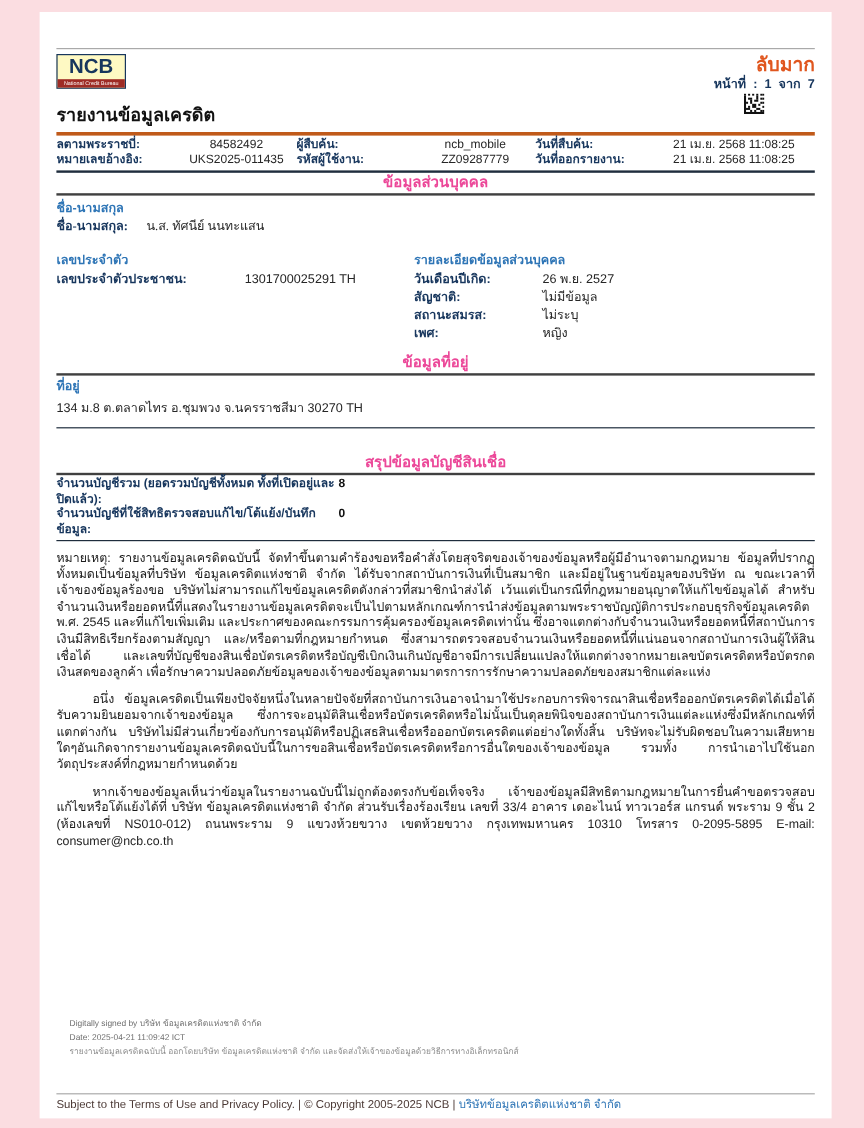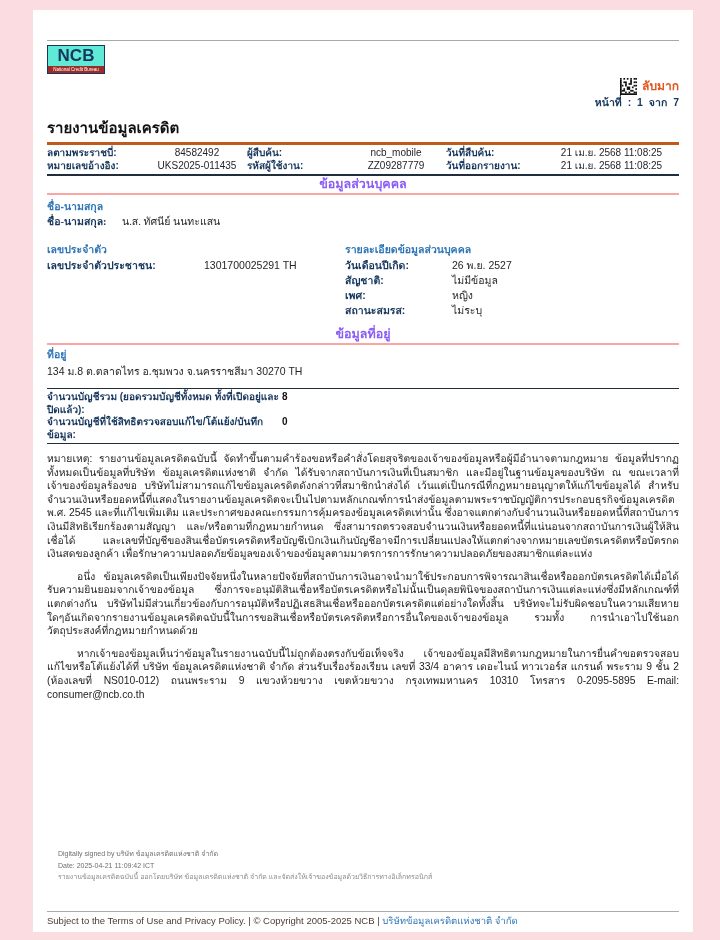--- a/index.html
+++ b/index.html
@@ -12,53 +12,53 @@
   .document {
     position:absolute; left:33px; top:10px; width:660px; height:922px;
     background:#ffffff;
   }
   .content { padding:0 14px; }
   .top-rule { margin-top:30px; height:1px; background:#a9a9a9; }
 
   
   .header-row { margin-top:4px; display:flex; justify-content:space-between; align-items:flex-start; }
   .brand { display:flex; align-items:center; gap:6px; }
-  .ncb-logo { width:58px; border:1px solid #17365d; background:#5eead4; }
+  .ncb-logo { width:58px; border:1px solid #17365d; background:#fef9c3; }
   .ncb-logo .logo-top {
     color:#17365d; font-weight:bold; font-size:17px; text-align:center;
     line-height:20px; letter-spacing:0px;
   }
   .ncb-logo .logo-bottom {
     background:#9e2b25; color:#fff; font-size:4.5px; text-align:center;
     line-height:7px; white-space:nowrap; overflow:hidden;
   }
   .company-lines { padding-top:1px; }
   .company-th { color:#17365d; font-weight:bold; font-size:10.5px; line-height:14px; }
   .company-en { color:#17365d; font-weight:bold; font-size:11px; line-height:14px; font-family:"Liberation Serif","DejaVu Serif",serif; }
   .head-right { text-align:right; padding-top:1px; }
-  .confidential { color:#e0561e; font-weight:bold; font-size:12px; line-height:17px;margin-top:32px; }
+  .confidential { color:#e0561e; font-weight:bold; font-size:16px; line-height:17px; }
   .page-info { color:#17365d; font-weight:bold; font-size:10.5px; line-height:14px; word-spacing:3px; }
 
   .doc-title { margin-top:7px; font-size:15px; font-weight:bold; color:#111; }
   .orange-rule { margin-top:2px; height:3px; background:#c05a1a; }
 
   
   .info-table {
     display:grid;
     grid-template-columns:100px 100px 99px 100px 98px 1fr;
     row-gap:0; padding:2px 0 2px 0; border-bottom:2px solid #1f2d3d;
   }
   .info-table .cell { font-size:10px; line-height:12.5px; }
   .info-table .lbl { color:#17365d; font-weight:bold; }
   .info-table .val { color:#262626;text-align:center; }
 
   
   .section-hdr {
-    text-align:center; color:#8b5cf6; font-weight:bold; font-size:12.5px;
-    padding:1px 0 1px 0; border-bottom:2px solid #fca5a5; line-height:15px;
+    text-align:center; color:#ec4899; font-weight:bold; font-size:12.5px;
+    padding:1px 0 1px 0; border-bottom:2px solid #404040; line-height:15px;
   }
   .sub-hdr { color:#2e75b6; font-weight:bold; font-size:10.5px; line-height:13px; }
 
   .kv-row { display:flex; font-size:10.5px; line-height:14px; }
   .kv-row .k { color:#17365d; font-weight:bold; }
   .kv-row .v { color:#262626; }
 
   .name-hdr { margin-top:5px; }
   .name-row { margin-top:2px;font-family:Liberation Serif, serif; }
   .name-row .k { width:75px; }
@@ -156,35 +156,36 @@
         <div class="detail-rows">
           <div class="kv-row">
             <span class="k">วันเดือนปีเกิด:</span>
             <span class="v">26 พ.ย. 2527</span>
           </div>
           <div class="kv-row">
             <span class="k">สัญชาติ:</span>
             <span class="v">ไม่มีข้อมูล</span>
           </div>
           <div class="kv-row">
+            <span class="k">สถานะสมรส:</span>
+            <span class="v">ไม่ระบุ</span>
+          </div>
+          <div class="kv-row">
             <span class="k">เพศ:</span>
             <span class="v">หญิง</span>
-          </div>
-          <div class="kv-row">
-            <span class="k">สถานะสมรส:</span>
-            <span class="v">ไม่ระบุ</span>
           </div>
         </div>
       </div>
     </div>
 
     <div class="section-hdr addr-section-hdr">ข้อมูลที่อยู่</div>
     <div class="sub-hdr addr-hdr">ที่อยู่</div>
     <div class="addr-line">134 ม.8 ต.ตลาดไทร อ.ชุมพวง จ.นครราชสีมา 30270 TH</div>
 
+    <div class="section-hdr sum-section-hdr">สรุปข้อมูลบัญชีสินเชื่อ</div>
     <div class="summary-rows">
       <div class="sum-row">
         <span class="k">จำนวนบัญชีรวม (ยอดรวมบัญชีทั้งหมด ทั้งที่เปิดอยู่และปิดแล้ว):</span>
         <span class="v">8</span>
       </div>
       <div class="sum-row">
         <span class="k">จำนวนบัญชีที่ใช้สิทธิตรวจสอบแก้ไข/โต้แย้ง/บันทึกข้อมูล:</span>
         <span class="v">0</span>
       </div>
     </div>

